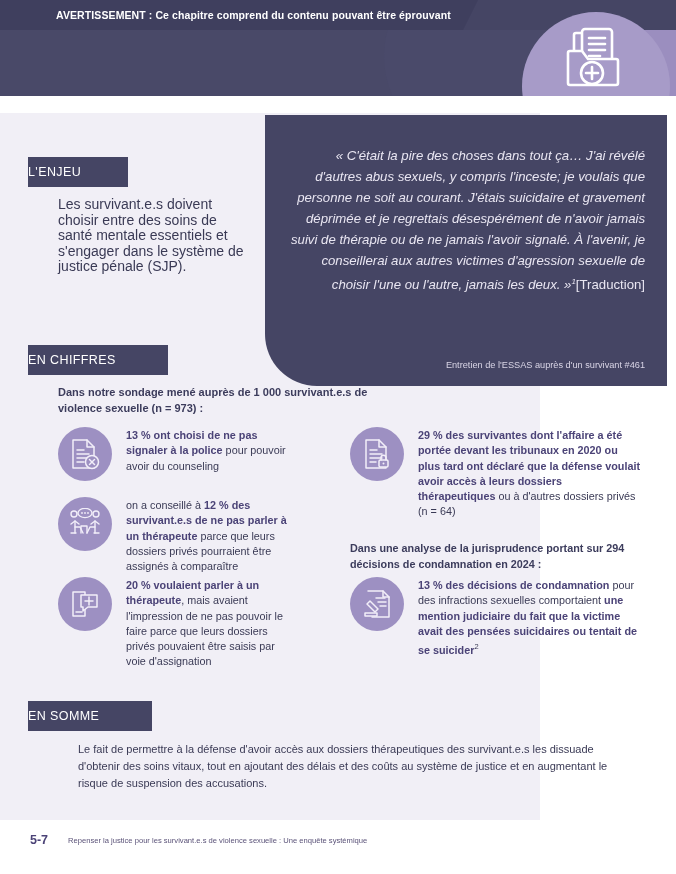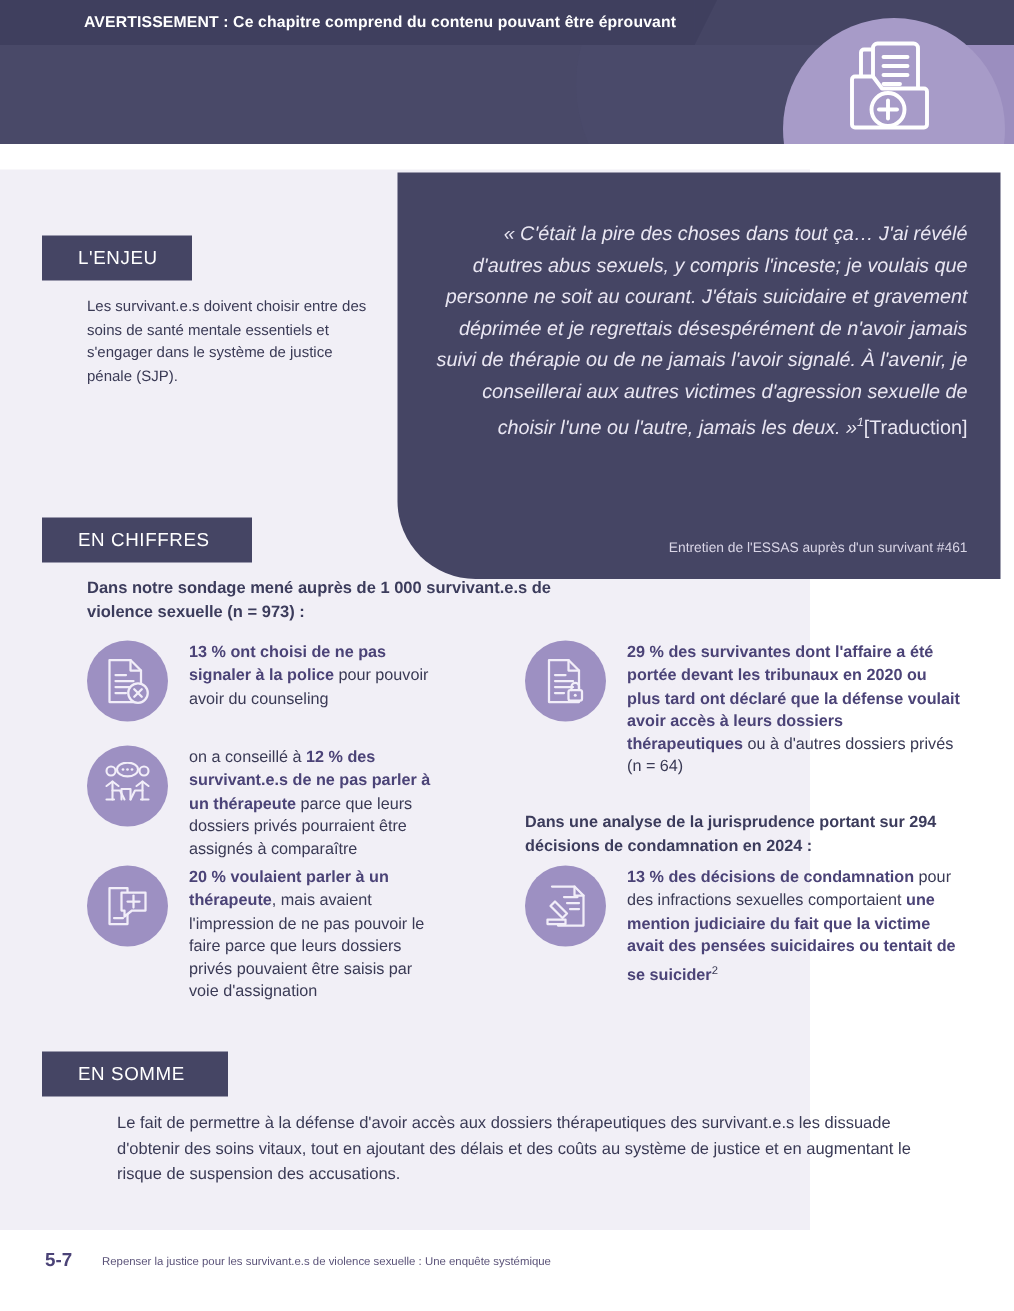--- a/index.html
+++ b/index.html
@@ -124,33 +124,32 @@
   }
 
   
   .sec-label {
     position: absolute;
     background: #454564;
     color: #ffffff;
     font-size: 12.5px;
     letter-spacing: 0.4px;
     display: flex; align-items: center;
-    padding-left: 24px;
     height: 30px;
     z-index: 4;
   }
   #label-enjeu   { left: 28px; top: 44px;  width: 100px; }
   #label-chiffres{ left: 28px; top: 232px; width: 140px; }
   #label-somme   { left: 28px; top: 588px; width: 124px; }
 
   
   .enjeu-text {
     position: absolute; left: 58px; top: 84px;
     width: 190px;
-    font-size: 10px; line-height: 15.5px;
+    font-size: 14px; line-height: 15.5px;
     color: #3a3a55;
   }
 
   
   .chiffres-intro {
     position: absolute; left: 58px; top: 272px;
     width: 310px;
     font-size: 11px; line-height: 15.5px;
     font-weight: bold; color: #3c3c5c;
   }

